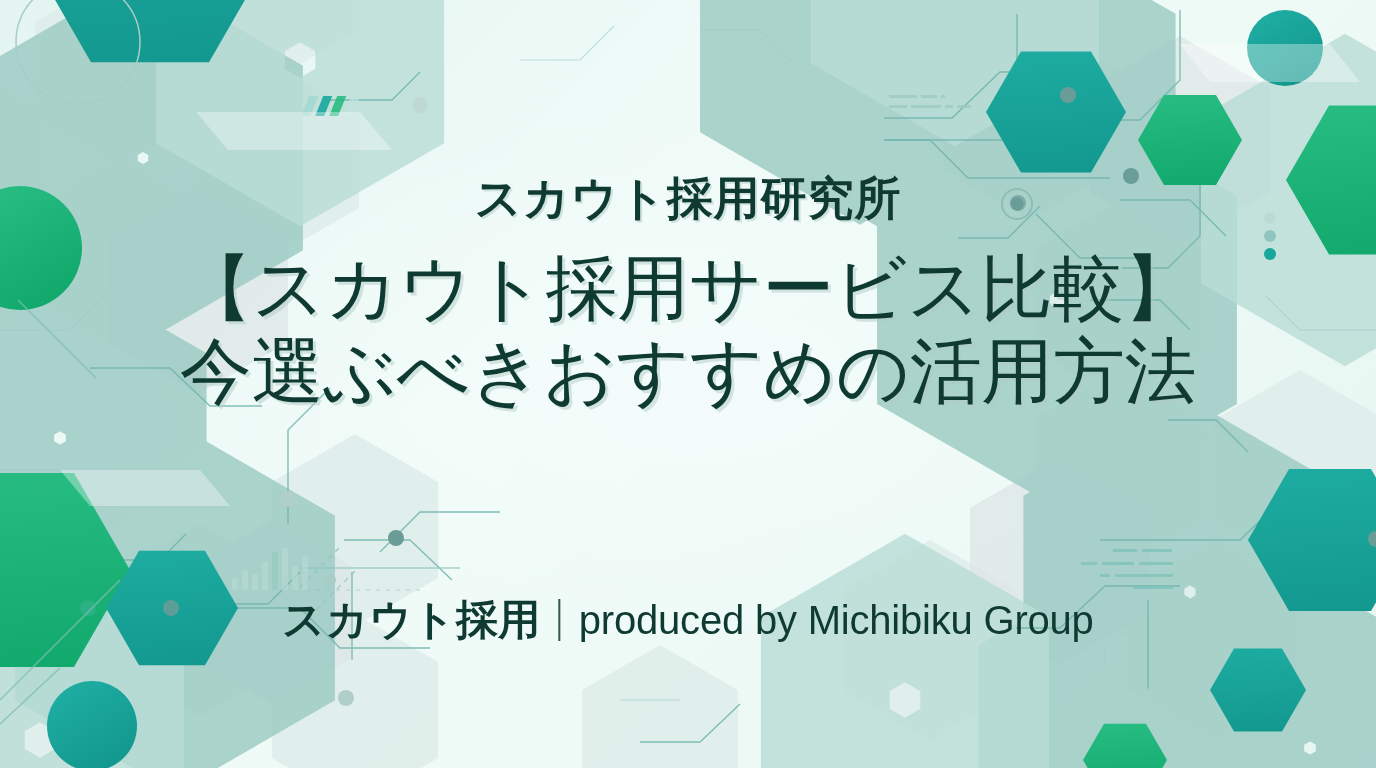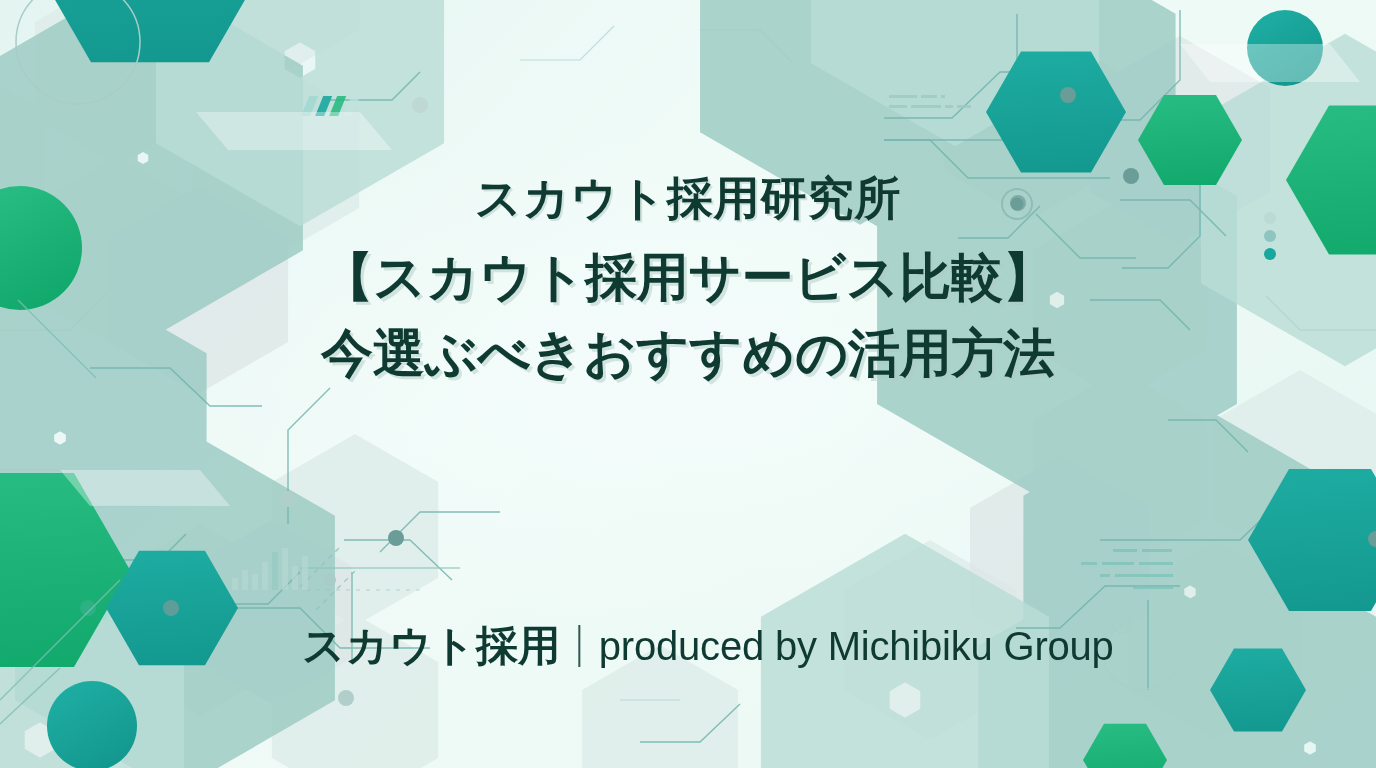--- a/index.html
+++ b/index.html
@@ -56,38 +56,37 @@
     white-space: nowrap;
   }
 
   .headline {
     margin-top: 18px;
     text-align: center;
     line-height: 1.13;
     white-space: nowrap;
   }
   .headline-line {
-    font-size: 52px;
-    font-weight: 700;
+    font-size: 72px;
+    font-weight: 400;
     letter-spacing: -0.005em;
     color: #0e3a32;
     text-shadow: 3px 3px 0 rgba(176, 203, 196, 0.5);
   }
-  .headline-line + .headline-line { margin-top: 17px; }
+  .headline-line + .headline-line { margin-top: 2px; }
 
   .footer-brand {
     position: absolute;
     left: 50%;
     transform: translateX(-50%);
-    top: 618px;
+    top: 592px;
     display: flex;
     align-items: center;
     gap: 18px;
     white-space: nowrap;
-    margin-left: 20px;
   }
   .brand-jp {
     font-size: 42px;
     font-weight: 800;
     color: #0e3a32;
     letter-spacing: 0.01em;
   }
   .brand-divider {
     width: 2px;
     height: 42px;

